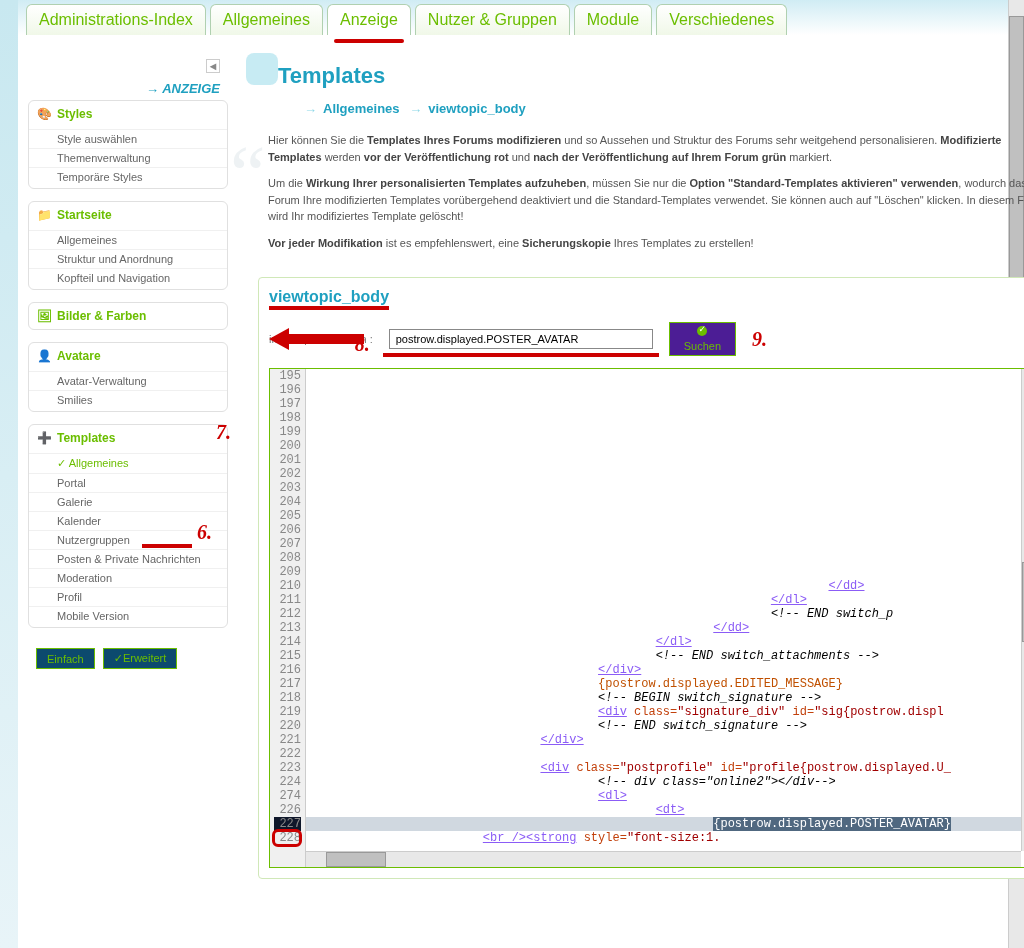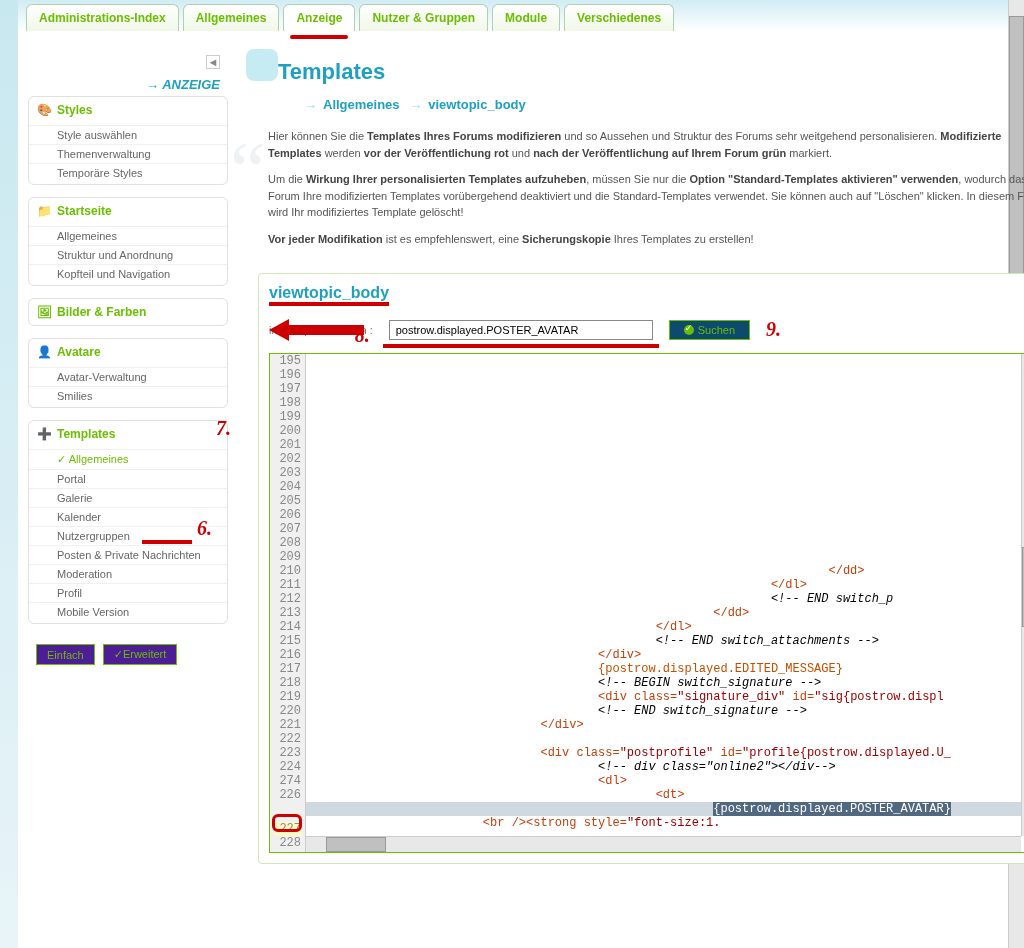--- a/index.html
+++ b/index.html
@@ -4,71 +4,71 @@
 <style>
 * { margin: 0; padding: 0; box-sizing: border-box; }
 body { font-family: Verdana, Arial, sans-serif; font-size: 11px; color: #555; background: linear-gradient(180deg, #c8e8f0 0%, #e8f4f8 100%); }
 .page { width: 1024px; height: 948px; position: relative; overflow: hidden; }
 .scrollbar-right { position: absolute; right: 0; top: 0; width: 16px; height: 100%; background: #e8e8e8; border-left: 1px solid #ccc; }
 .scrollbar-right .track { position: absolute; top: 16px; bottom: 16px; width: 100%; }
 .scrollbar-right .thumb { position: absolute; top: 0; width: 100%; height: 75%; background: #c0c0c0; border: 1px solid #999; }
 .content-wrap { position: absolute; left: 18px; top: 0; right: 16px; height: 100%; background: #fff; }
 
 .tabs { display: flex; gap: 4px; padding: 4px 0 0 8px; background: linear-gradient(180deg, #d0ecf4 0%, #fff 100%); }
-.tab { padding: 6px 12px; border: 1px solid #b0d0b0; border-bottom: none; border-radius: 6px 6px 0 0; background: linear-gradient(180deg, #fff 0%, #f0f8e8 100%); color: #6BBE00; font-weight: bold; font-size: 12px; cursor: pointer; }
+.tab { padding: 6px 12px; border: 1px solid #b0d0b0; border-bottom: none; border-radius: 6px 6px 0 0; background: linear-gradient(180deg, #fff 0%, #f0f8e8 100%); color: #6BBE00; font-weight: normal; font-size: 16px; cursor: pointer; }
 .tab.active { background: #fff; position: relative; }
 .tab.active::after { content: ""; position: absolute; bottom: -8px; left: 6px; right: 6px; height: 4px; background: #cc0000; border-radius: 2px; }
 
 .main { display: flex; padding: 20px 10px 10px 10px; }
 .sidebar { width: 200px; flex-shrink: 0; }
 .sidebar .back-arrow { text-align: right; padding: 4px 8px; }
 .sidebar .back-arrow span { display: inline-block; width: 14px; height: 14px; border: 1px solid #ccc; text-align: center; line-height: 12px; color: #888; }
 .sidebar .heading { text-align: right; color: #1fa0c0; font-style: italic; font-weight: bold; font-size: 13px; padding: 4px 8px; }
 .sidebar .heading::before { content: "→ "; }
 
 .section { border: 1px solid #e0e0e0; border-radius: 6px; margin-bottom: 12px; background: #fff; }
 .section-title { padding: 6px 8px; font-weight: bold; font-size: 12px; color: #6BBE00; display: flex; align-items: center; gap: 6px; }
 .section-title .icon { width: 14px; height: 14px; display: inline-block; }
 .section-items { padding: 2px 0; }
 .section-item { padding: 3px 8px 3px 28px; color: #666; cursor: pointer; border-top: 1px solid #f0f0f0; }
 .section-item.active { color: #6BBE00; }
 .section-item.active::before { content: "✓ "; color: #6BBE00; }
 
 .bottom-buttons { display: flex; gap: 8px; padding: 8px; }
-.btn-small { border: 1px solid #6BBE00; padding: 3px 10px; background: #4c1d95; color: #6BBE00; font-size: 11px; cursor: pointer; }
+.btn-small { border: 1px solid #6BBE00; padding: 3px 10px; background: #0c4a6e; color: #6BBE00; font-size: 11px; cursor: pointer; }
 .btn-small .check { color: #6BBE00; }
 
 .content { flex: 1; padding: 0 10px 10px 30px; position: relative; }
 .page-title { color: #1fa0c0; font-size: 22px; font-weight: bold; padding: 8px 0 12px 20px; position: relative; }
 .page-title::before { content: ""; position: absolute; left: -12px; top: -2px; width: 32px; height: 32px; background: #8fd8e8; border-radius: 8px; opacity: 0.5; }
 .breadcrumb { padding: 0 0 16px 40px; color: #1fa0c0; font-weight: bold; font-size: 13px; }
 .breadcrumb .arrow { color: #8fd8e8; margin: 0 6px; }
 
 .info-box { padding: 0 10px 16px 10px; color: #555; line-height: 1.5; position: relative; }
 .info-box p { margin-bottom: 10px; }
 .info-box b { color: #444; }
 .quote-left { position: absolute; left: -28px; top: -18px; font-size: 80px; color: #eef2f4; font-family: Georgia, serif; }
 .quote-right { position: absolute; right: -10px; bottom: -20px; font-size: 80px; color: #eef2f4; font-family: Georgia, serif; }
 
 .editor-panel { border: 1px solid #d0e8b8; border-radius: 4px; padding: 10px; background: #fff; }
 .editor-title { color: #1fa0c0; font-size: 16px; font-weight: bold; padding-bottom: 4px; }
 .search-row { display: flex; align-items: center; gap: 16px; padding: 8px 0 12px 0; }
 .search-row label { color: #777; }
 .search-input { border: 1px solid #888; padding: 3px 6px; font-size: 11px; width: 264px; }
-.search-btn { border: 1px solid #6BBE00; padding: 3px 14px; background: #0c4a6e; color: #6BBE00; font-size: 11px; cursor: pointer; display: flex; align-items: center; gap: 4px; }
+.search-btn { border: 1px solid #6BBE00; padding: 3px 14px; background: #4c1d95; color: #6BBE00; font-size: 11px; cursor: pointer; display: flex; align-items: center; gap: 4px; flex-direction: column; }
 .search-btn .dot { width: 10px; height: 10px; background: #6BBE00; border-radius: 50%; display: inline-block; position: relative; }
 .search-btn .dot::after { content: "✓"; position: absolute; left: 1px; top: -2px; color: #fff; font-size: 9px; }
 
 .code-editor { border: 1px solid #6BBE00; height: 500px; display: flex; font-family: 'Courier New', monospace; font-size: 12px; overflow: hidden; position: relative; }
 .line-numbers { width: 36px; background: #f0f0f0; text-align: right; padding: 0 4px; color: #888; border-right: 1px solid #ccc; line-height: 14px; }
 .line-numbers div { height: 14px; }
 .code-content { flex: 1; overflow: auto; line-height: 14px; white-space: pre; }
 .code-line { height: 14px; padding-left: 4px; }
 .code-line.highlighted { background: #d0d8e0; }
-.c-tag { color: #c2410c; }
+.c-tag { color: #8b5cf6; text-decoration: underline; }
 .c-attr { color: #c2410c; }
 .c-str { color: #a00000; }
 .c-comment { color: #000000; font-style: italic; }
 .c-var { color: #c05000; }
 .hscroll { position: absolute; bottom: 0; left: 36px; right: 16px; height: 16px; background: #e8e8e8; border-top: 1px solid #ccc; }
 .hscroll .hthumb { position: absolute; left: 20px; width: 60px; height: 100%; background: #c0c0c0; border: 1px solid #999; }
 .vscroll-inner { position: absolute; right: 0; top: 0; bottom: 16px; width: 16px; background: #e8e8e8; border-left: 1px solid #ccc; }
 .vscroll-inner .vthumb { position: absolute; top: 40%; width: 100%; height: 80px; background: #c0c0c0; border: 1px solid #999; }
 
 .annotation { position: absolute; color: #cc0000; font-weight: bold; font-style: italic; font-size: 20px; font-family: Georgia, serif; }
@@ -229,21 +229,21 @@
                 <div>217</div>
                 <div>218</div>
                 <div>219</div>
                 <div>220</div>
                 <div>221</div>
                 <div>222</div>
                 <div>223</div>
                 <div>224</div>
                 <div>274</div>
                 <div>226</div>
-                <div style="background: #fef9c3; margin-top: 20px;">227</div>
+                <div style="background: #0f172a;">227</div>
                 <div>228</div>
               </div>
             <div class="code-content" id="code-content"><div class="code-line"> </div><div class="code-line">                                                                                                    &lt;</div><div class="code-line"> </div><div class="code-line"> </div><div class="code-line"> </div><div class="code-line"> </div><div class="code-line"> </div><div class="code-line"> </div><div class="code-line"> </div><div class="code-line"> </div><div class="code-line"> </div><div class="code-line"> </div><div class="code-line"> </div><div class="code-line"> </div><div class="code-line"> </div><div class="code-line">                                                                        <span class="c-tag">&lt;/dd&gt;</span></div><div class="code-line">                                                                <span class="c-tag">&lt;/dl&gt;</span></div><div class="code-line">                                                                <span class="c-comment">&lt;!-- END switch_p</span></div><div class="code-line">                                                        <span class="c-tag">&lt;/dd&gt;</span></div><div class="code-line">                                                <span class="c-tag">&lt;/dl&gt;</span></div><div class="code-line">                                                <span class="c-comment">&lt;!-- END switch_attachments --&gt;</span></div><div class="code-line">                                        <span class="c-tag">&lt;/div&gt;</span></div><div class="code-line">                                        <span class="c-var">{postrow.displayed.EDITED_MESSAGE}</span></div><div class="code-line">                                        <span class="c-comment">&lt;!-- BEGIN switch_signature --&gt;</span></div><div class="code-line">                                        <span class="c-tag">&lt;div</span> <span class="c-attr">class=</span><span class="c-str">"signature_div"</span> <span class="c-attr">id=</span><span class="c-str">"sig{postrow.displ</span></div><div class="code-line">                                        <span class="c-comment">&lt;!-- END switch_signature --&gt;</span></div><div class="code-line">                                <span class="c-tag">&lt;/div&gt;</span></div><div class="code-line"> </div><div class="code-line">                                <span class="c-tag">&lt;div</span> <span class="c-attr">class=</span><span class="c-str">"postprofile"</span> <span class="c-attr">id=</span><span class="c-str">"profile{postrow.displayed.U_</span></div><div class="code-line">                                        <span class="c-comment">&lt;!-- div class="online2"&gt;&lt;/div--&gt;</span></div><div class="code-line">                                        <span class="c-tag">&lt;dl&gt;</span></div><div class="code-line">                                                <span class="c-tag">&lt;dt&gt;</span></div><div class="code-line highlighted">                                                        <span style="background:#506880;color:#fff;">{postrow.displayed.POSTER_AVATAR}</span></div><div class="code-line">                        <span class="c-tag">&lt;br /&gt;&lt;strong</span> <span class="c-attr">style=</span><span class="c-str">"font-size:1.</span></div></div>
             <div class="vscroll-inner">
                 <div class="vthumb"></div>
               </div>
             <div class="hscroll">
                 <div class="hthumb"></div>
               </div>
             <div class="circle-red" style="left:2px; bottom:20px; width:30px; height:18px;"></div>

